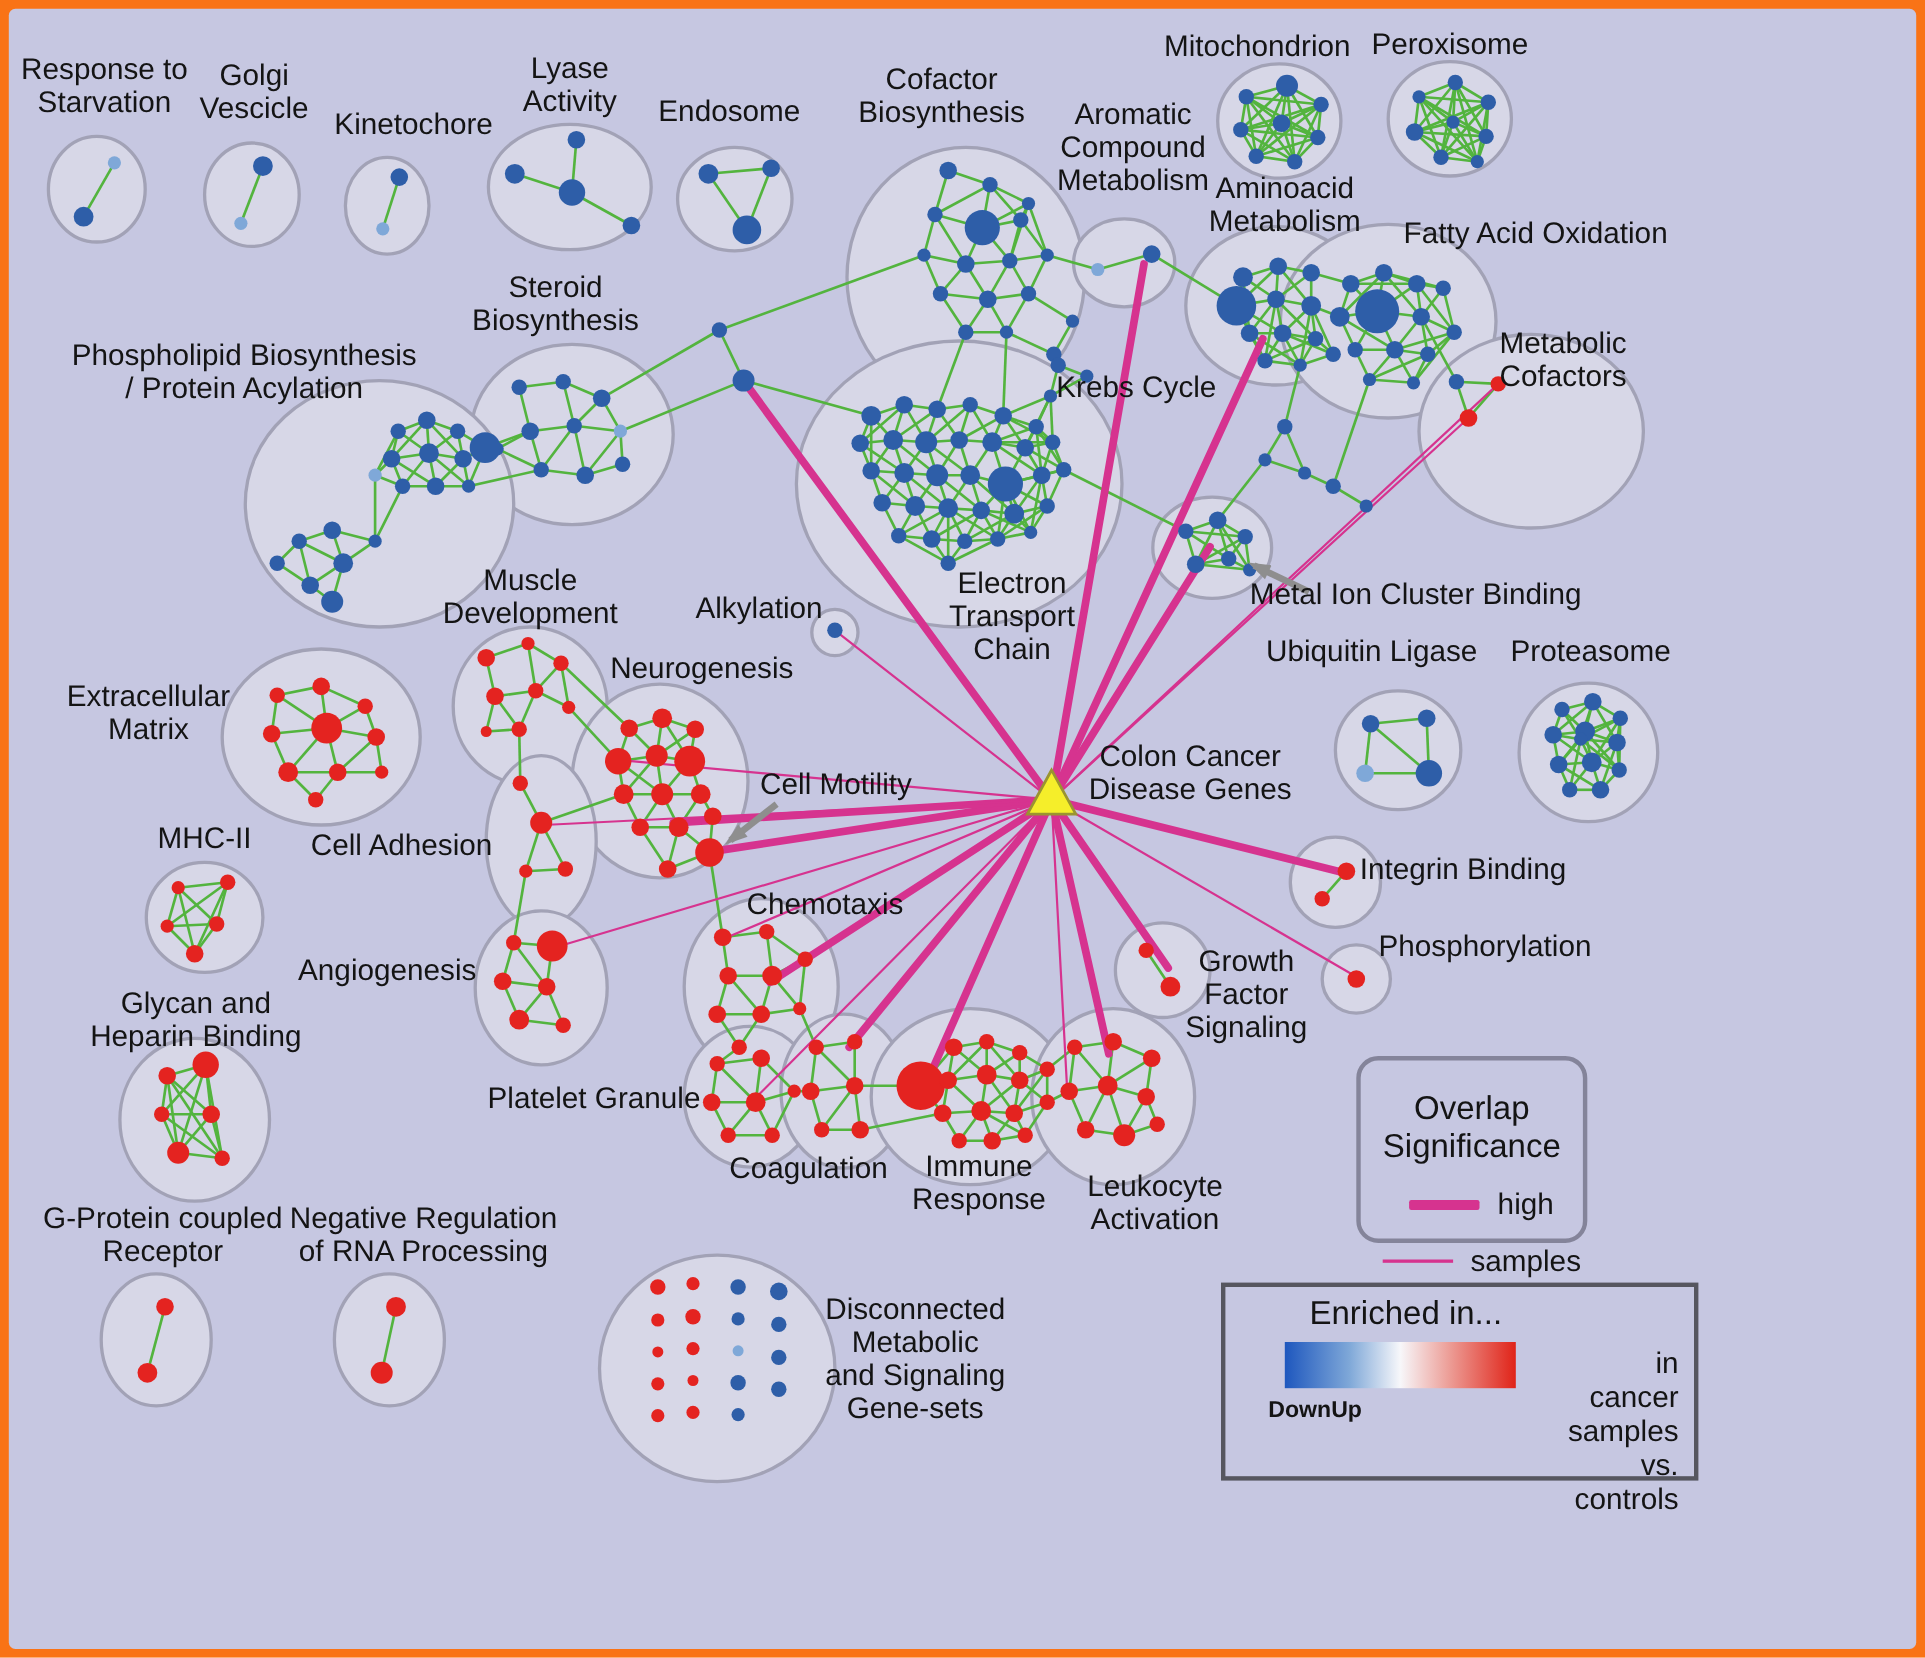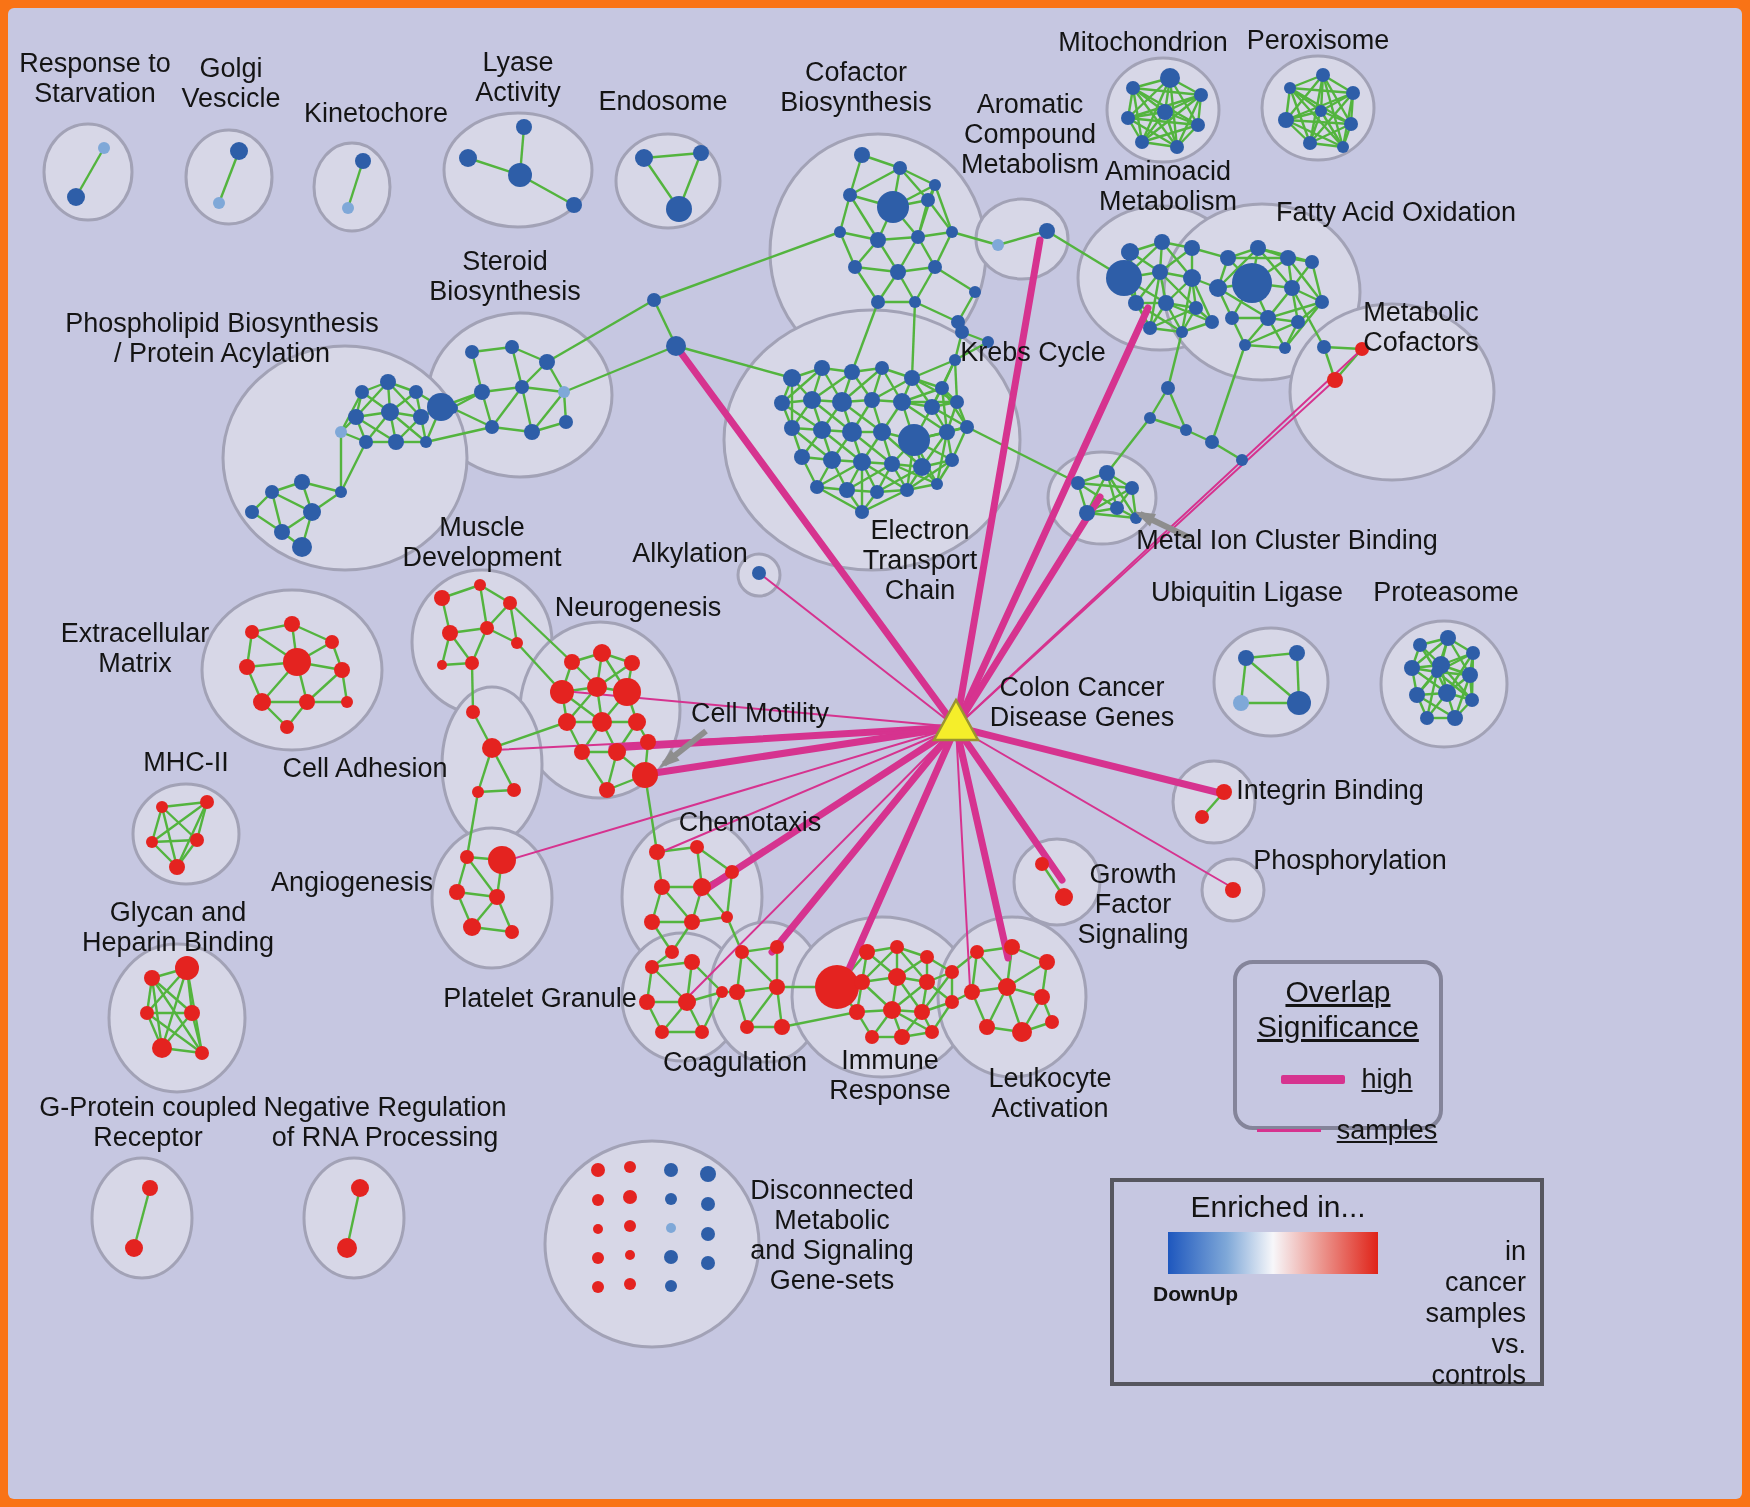--- a/index.html
+++ b/index.html
@@ -1,27 +1,27 @@
 <!DOCTYPE html>
 <html><head>
 <meta charset="utf-8">
 <style>
   html,body{margin:0;padding:0;background:#ffffff;}
   .stage{position:relative;width:1750px;height:1507px;background:#f97316;font-family:"Liberation Sans","DejaVu Sans",sans-serif;overflow:hidden;}
   svg{position:absolute;left:0;top:0;}
   svg text{font-family:"Liberation Sans","DejaVu Sans",sans-serif;fill:#141414;}
   .legend{position:absolute;box-sizing:border-box;color:#141414;}
-  .legend-overlap{left:1233px;top:960px;width:210px;height:170px;border:4px solid #84849a;border-radius:20px;padding-top:10px;text-align:center;text-decoration:underline;}
+  .legend-overlap{left:1233px;top:960px;width:210px;height:170px;border:4px solid #84849a;border-radius:20px;padding-top:26px;text-align:center;}
   .legend-title{font-size:30px;line-height:35px;white-space:pre-line;}
   .legend-row{display:flex;align-items:center;margin:20px 0 0 18px;text-align:left;justify-content:center;}
   .sig-line{width:64px;margin-right:16px;background:#d6338f;flex:0 0 auto;}
   .sig-high{height:9px;border-radius:2px;}
   .sig-moderate{height:3px;}
   .legend-row .lbl{font-size:27px;}
-  .legend-enriched{left:1110px;top:1166px;width:434px;height:208px;border:4px solid #56565f;padding:8px 14px;margin-top:12px;}
+  .legend-enriched{left:1110px;top:1166px;width:434px;height:180px;border:4px solid #56565f;padding:8px 14px;}
   .enr-title{font-size:30px;text-align:center;width:300px;}
   .enr-body{display:flex;align-items:flex-start;}
   .enr-left{width:250px;margin-left:40px;}
   .gradient-bar{width:210px;height:42px;margin-top:8px;background:linear-gradient(to right,#1e57be,#7fa8d8 28%,#f7f7fa 50%,#ec9a93 72%,#e02318);}
   .gradient-labels{display:flex;justify-content:flex-start;font-size:21px;margin-top:8px;width:240px;margin-left:-15px;font-weight:bold;}
   .enr-note{font-size:27px;line-height:31px;white-space:pre-line;text-align:right;margin-top:12px;flex:1;}
 </style>
 </head>
 <body>
 

